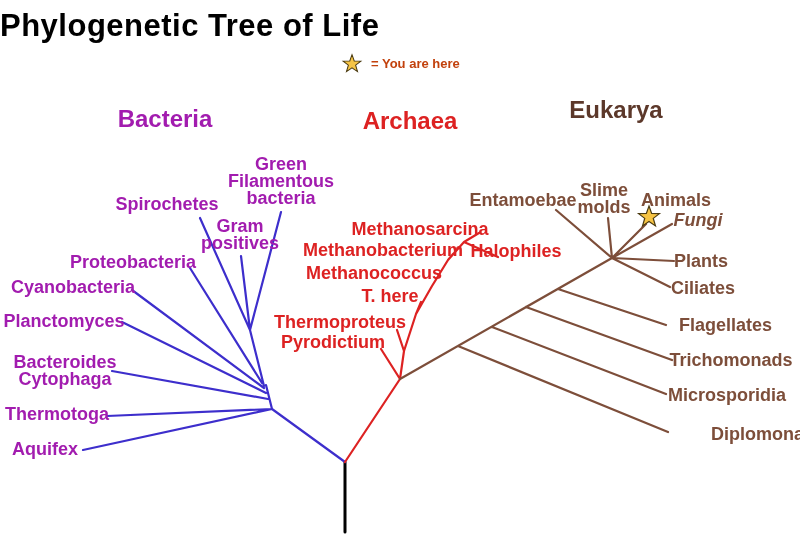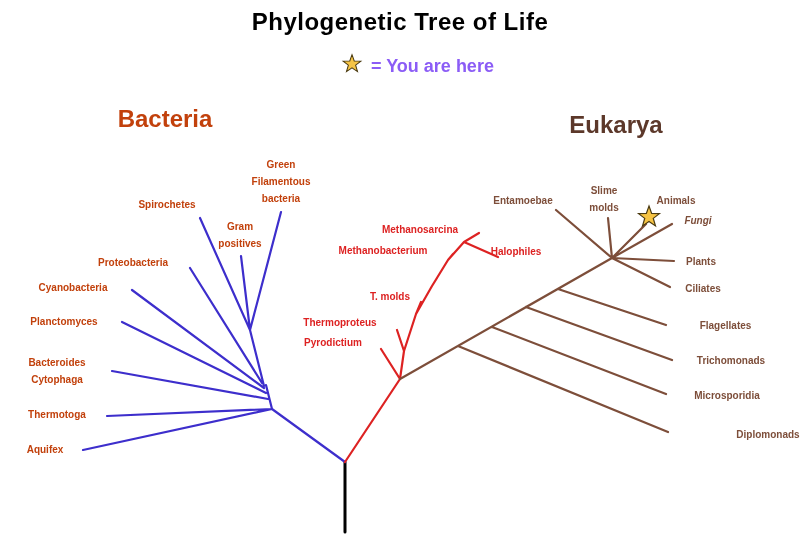--- a/index.html
+++ b/index.html
@@ -2,37 +2,37 @@
 <html><head>
 <meta charset="utf-8">
 <style>
   html,body{margin:0;padding:0;background:#ffffff;}
   #stage{
     position:relative;width:800px;height:540px;overflow:hidden;
     font-family:"Liberation Sans","DejaVu Sans",sans-serif;background:#ffffff;
   }
   #tree-svg{position:absolute;left:0;top:0;}
   .title{
-    position:absolute;left:0;top:8px;width:800px;text-align:center;
-    font-size:24px;font-weight:800;color:#000;letter-spacing:.5px;
+    position:absolute;left:0;top:8px;width:800px;
+    font-size:31px;font-weight:800;color:#000;letter-spacing:.5px;
   }
   .legend-text{
     position:absolute;left:371px;top:56px;
-    font-size:18px;font-weight:bold;color:#8b5cf6;
+    font-size:13px;font-weight:bold;color:#c2410c;
   }
   .domain{
     position:absolute;transform:translateX(-50%);
     font-size:24px;font-weight:bold;white-space:nowrap;
   }
   .label{
     position:absolute;transform:translateX(-50%);
-    font-size:10px;font-weight:bold;line-height:17px;
+    font-size:18px;font-weight:bold;line-height:17px;
     text-align:center;white-space:pre-line;
   }
-  .bact{color:#c2410c;}
+  .bact{color:#a21caf;}
   .arch{color:#dd2222;}
   .euk{color:#7d4e3a;}
   .euk-head{color:#5c382a;}
   .it{}
 </style>
 </head>
 <body>
 
 <div id="stage">
 
@@ -91,40 +91,42 @@
     </g>
 
     <use href="#star-shape" transform="translate(352,64) scale(0.85)"></use>
     <use href="#star-shape" transform="translate(649,217)"></use>
   </svg>
 
   <div class="title">Phylogenetic Tree of Life</div>
   <div class="legend-text">= You are here</div>
 
   <div class="domain bact" style="left:165px;top:105px;">Bacteria</div>
-  <div class="domain euk-head" style="left:616px;top:111px;">Eukarya</div>
+  <div class="domain arch" style="left:410px;top:107px;">Archaea</div>
+  <div class="domain euk-head" style="left:616px;top:96px;">Eukarya</div>
 
   <div class="label bact" style="left:281px;top:156px;">Green
 Filamentous
 bacteria</div>
   <div class="label bact" style="left:155px;top:196px;margin-left:12px;">Spirochetes</div>
   <div class="label bact" style="left:240px;top:218px;">Gram
 positives</div>
   <div class="label bact" style="left:133px;top:254px;">Proteobacteria</div>
   <div class="label bact" style="left:73px;top:279px;">Cyanobacteria</div>
   <div class="label bact it" style="left:64px;top:313px;">Planctomyces</div>
-  <div class="label bact it" style="left:57px;top:354px;">Bacteroides
+  <div class="label bact it" style="left:65px;top:354px;">Bacteroides
 Cytophaga</div>
   <div class="label bact it" style="left:57px;top:406px;">Thermotoga</div>
   <div class="label bact it" style="left:45px;top:441px;">Aquifex</div>
 
   <div class="label arch it" style="left:420px;top:221px;">Methanosarcina</div>
   <div class="label arch it" style="left:383px;top:242px;">Methanobacterium</div>
   <div class="label arch" style="left:516px;top:243px;">Halophiles</div>
-  <div class="label arch it" style="left:390px;top:288px;">T. molds</div>
+  <div class="label arch it" style="left:374px;top:265px;">Methanococcus</div>
+  <div class="label arch it" style="left:390px;top:288px;">T. here</div>
   <div class="label arch it" style="left:340px;top:314px;">Thermoproteus</div>
   <div class="label arch it" style="left:333px;top:334px;">Pyrodictium</div>
 
   <div class="label euk" style="left:523px;top:192px;">Entamoebae</div>
   <div class="label euk" style="left:604px;top:182px;">Slime
 molds</div>
   <div class="label euk" style="left:676px;top:192px;">Animals</div>
   <div class="label euk" style="left:698px;top:212px;font-style:italic;">Fungi</div>
   <div class="label euk" style="left:701px;top:253px;">Plants</div>
   <div class="label euk" style="left:703px;top:280px;">Ciliates</div>

